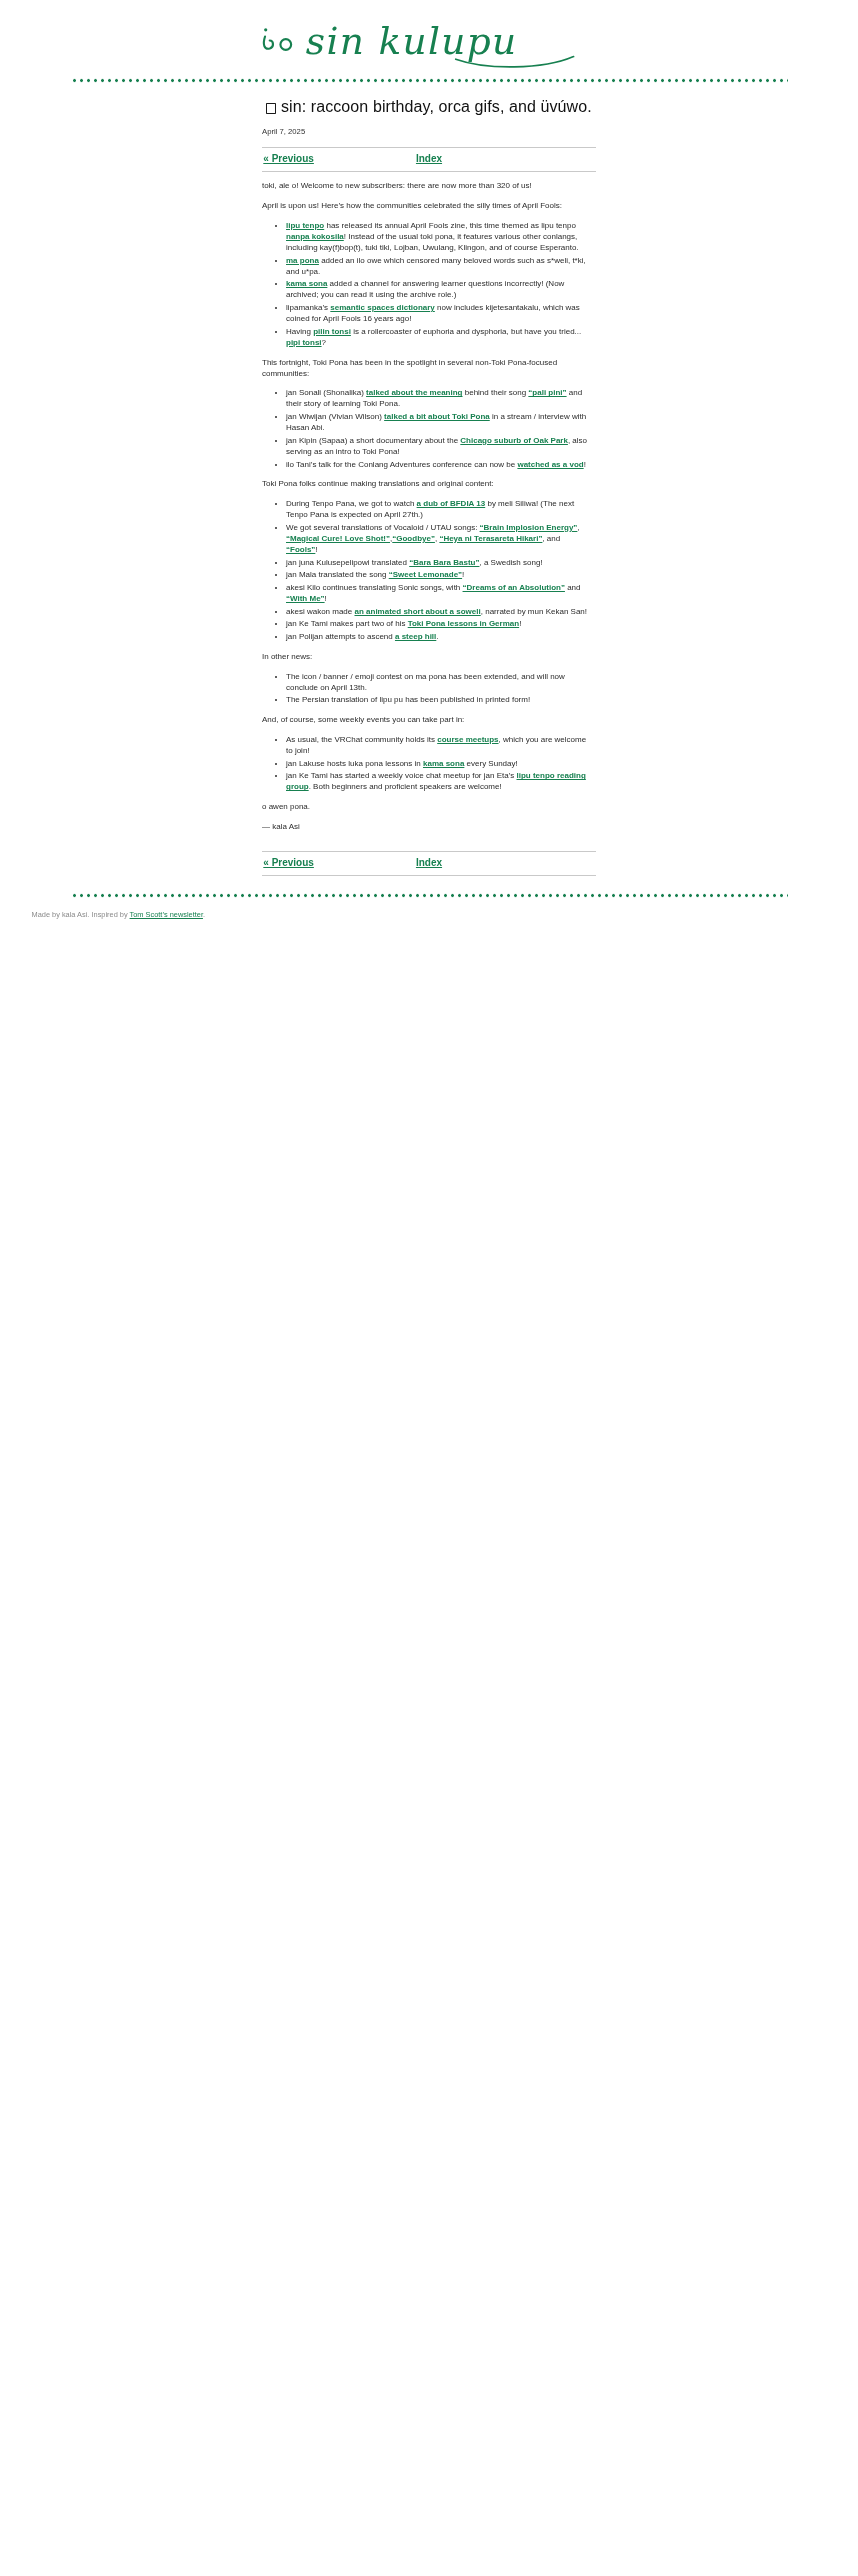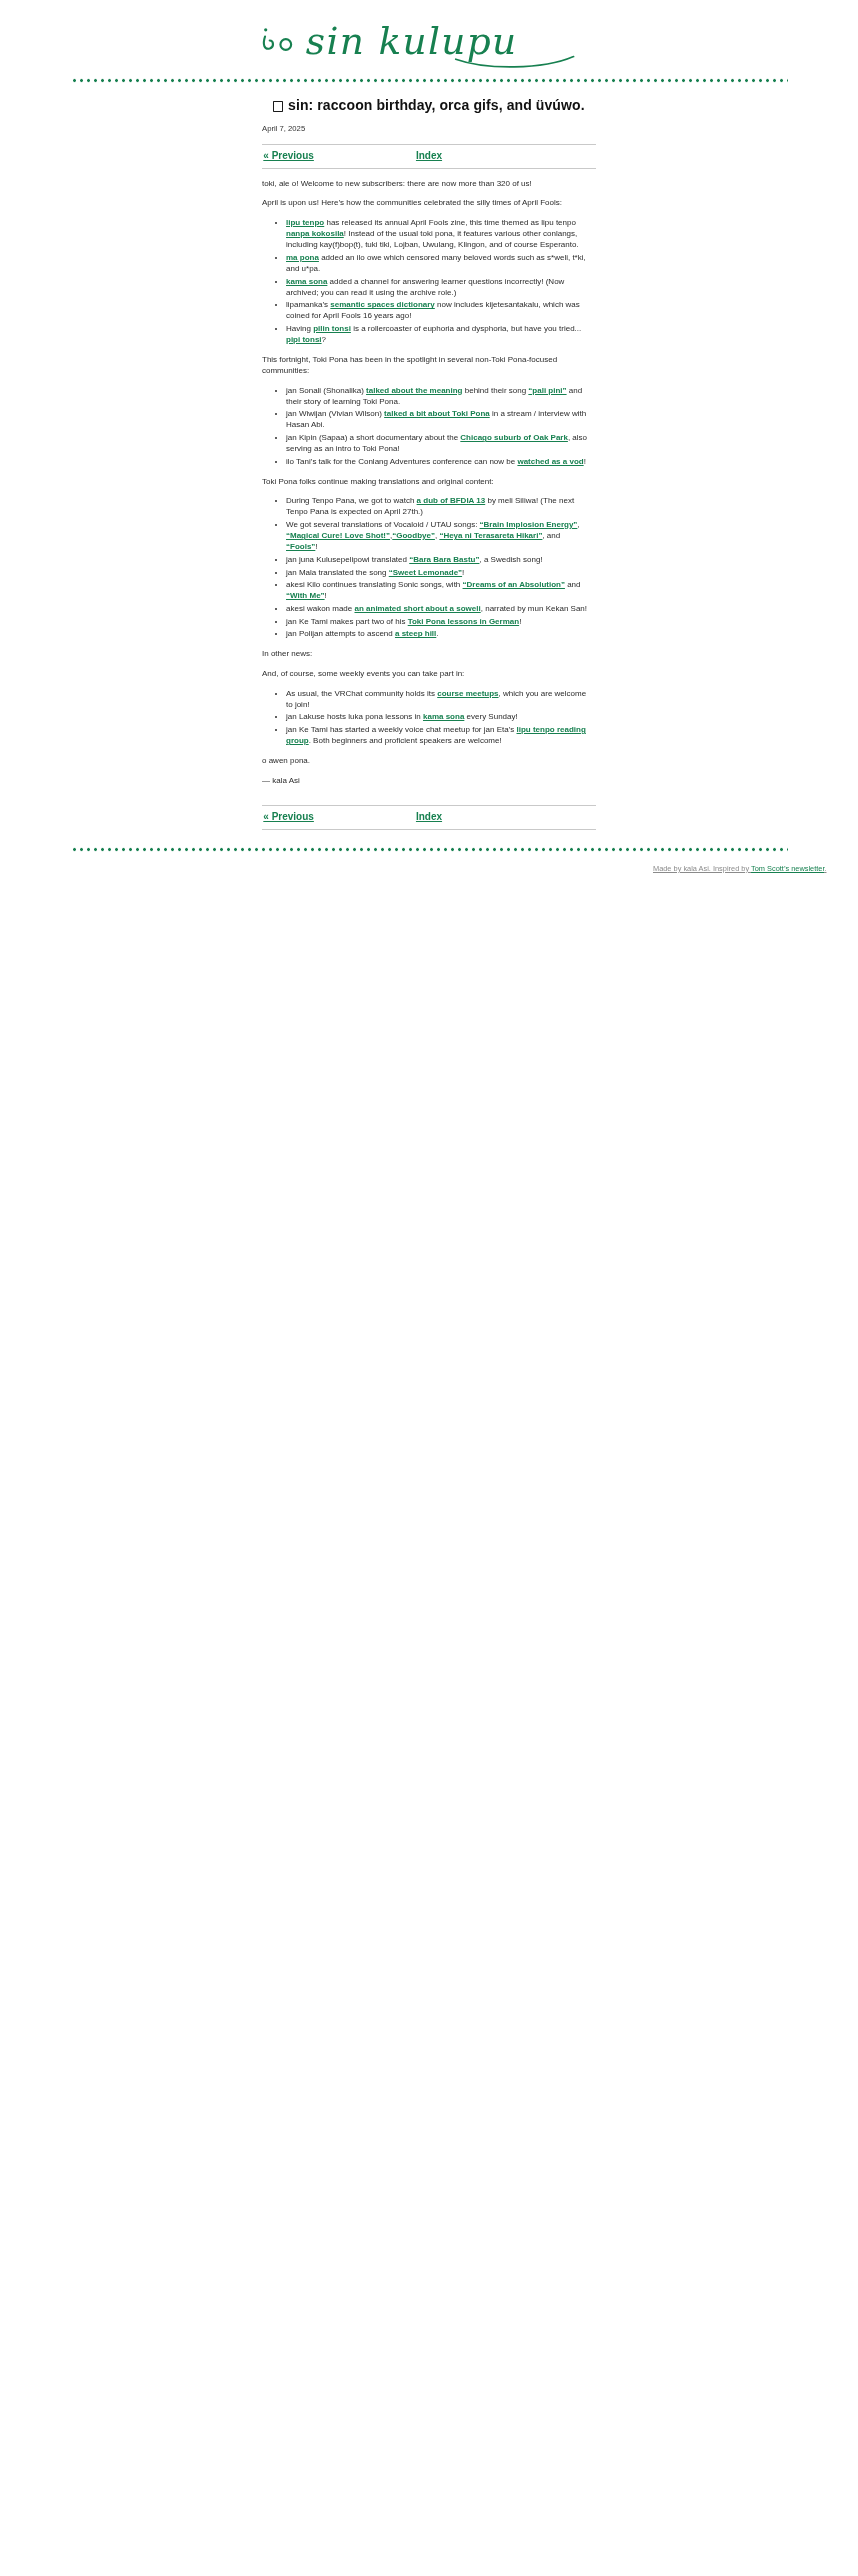--- a/index.html
+++ b/index.html
@@ -16,35 +16,35 @@
     margin: 6.7px 39px 0 39px;
     background-image: radial-gradient(circle at center, var(--accent) 1.4px, transparent 1.6px);
     background-size: 7px 4.7px;
     background-repeat: repeat-x;
     background-position: left center;
   }
   .dotted.bottom { margin-top: 17.4px; }
 
   .content { width: 334px; margin: 0 auto; font-size: 8px; line-height: 1.38; }
 
-  .page-title { text-align: center; font-size: 14px; font-weight: 700; color: #111; margin: 13.4px 0 8px 0; letter-spacing: 0.1px; }
+  .page-title { text-align: center; font-size: 16px; font-weight: 400; color: #111; margin: 13.4px 0 8px 0; letter-spacing: 0.1px; }
   .tofu { display: inline-block; width: 9.4px; height: 10.7px; border: 1px solid #1a1a1a; border-radius: 0.7px; margin-right: 5.3px; vertical-align: -1.3px; }
   .page-date { font-size: 7.7px; color: #333; margin: 0 0 8.7px 0; }
 
   .nav-row { position: relative; border-top: 0.7px solid #c9c9c9; border-bottom: 0.7px solid #c9c9c9; padding: 4.7px 1.3px; font-size: 10px; }
   .nav-row.bottom { margin-top: 19px; }
   .nav-index { position: absolute; left: 50%; transform: translateX(-50%); }
 
   a { color: var(--accent); font-weight: 700; text-decoration: underline; }
 
   .content p { margin: 8.7px 0; }
   .content ul { margin: 8px 4px; padding-left: 20px; }
   .content li { margin: 1.7px 0; }
 
-  .footer { text-align: right; font-size: 7.4px; color: #8a8a8a; margin-top: 12px; text-decoration: underline; }
+  .footer { text-align: left; font-size: 7.4px; color: #8a8a8a; margin-top: 12px; }
   .footer a { font-weight: 400; }
 </style>
 </head>
 <body>
 
 <div class="page">
 
   <div class="logo-row">
     <span class="logo-link">
       <svg width="348" height="55" viewBox="0 0 520 82">
@@ -94,20 +94,24 @@
           <li>During Tenpo Pana, we got to watch <a href="#">a dub of BFDIA 13</a> by meli Siliwa! (The next Tenpo Pana is expected on April 27th.)</li>
           <li>We got several translations of Vocaloid / UTAU songs: <a href="#">“Brain Implosion Energy”</a>, <a href="#">“Magical Cure! Love Shot!”</a>,<a href="#">“Goodbye”</a>, <a href="#">“Heya ni Terasareta Hikari”</a>, and <a href="#">“Fools”</a>!</li>
           <li>jan juna Kulusepelipowi translated <a href="#">“Bara Bara Bastu”</a>, a Swedish song!</li>
           <li>jan Mala translated the song <a href="#">“Sweet Lemonade”</a>!</li>
           <li>akesi Kilo continues translating Sonic songs, with <a href="#">“Dreams of an Absolution”</a> and <a href="#">“With Me”</a>!</li>
           <li>akesi wakon made <a href="#">an animated short about a soweli</a>, narrated by mun Kekan San!</li>
           <li>jan Ke Tami makes part two of his <a href="#">Toki Pona lessons in German</a>!</li>
           <li>jan Polijan attempts to ascend <a href="#">a steep hill</a>.</li>
         </ul>
         <p>In other news:</p>
+        <ul>
+          <li>The icon / banner / emoji contest on ma pona has been extended, and will now conclude on April 13th.</li>
+          <li>The Persian translation of lipu pu has been published in printed form!</li>
+        </ul>
         <p>And, of course, some weekly events you can take part in:</p>
         <ul>
           <li>As usual, the VRChat community holds its <a href="#">course meetups</a>, which you are welcome to join!</li>
           <li>jan Lakuse hosts luka pona lessons in <a href="#">kama sona</a> every Sunday!</li>
           <li>jan Ke Tami has started a weekly voice chat meetup for jan Eta’s <a href="#">lipu tenpo reading group</a>. Both beginners and proficient speakers are welcome!</li>
         </ul>
         <p>o awen pona.</p>
         <p>— kala Asi</p>
       </div>
 

